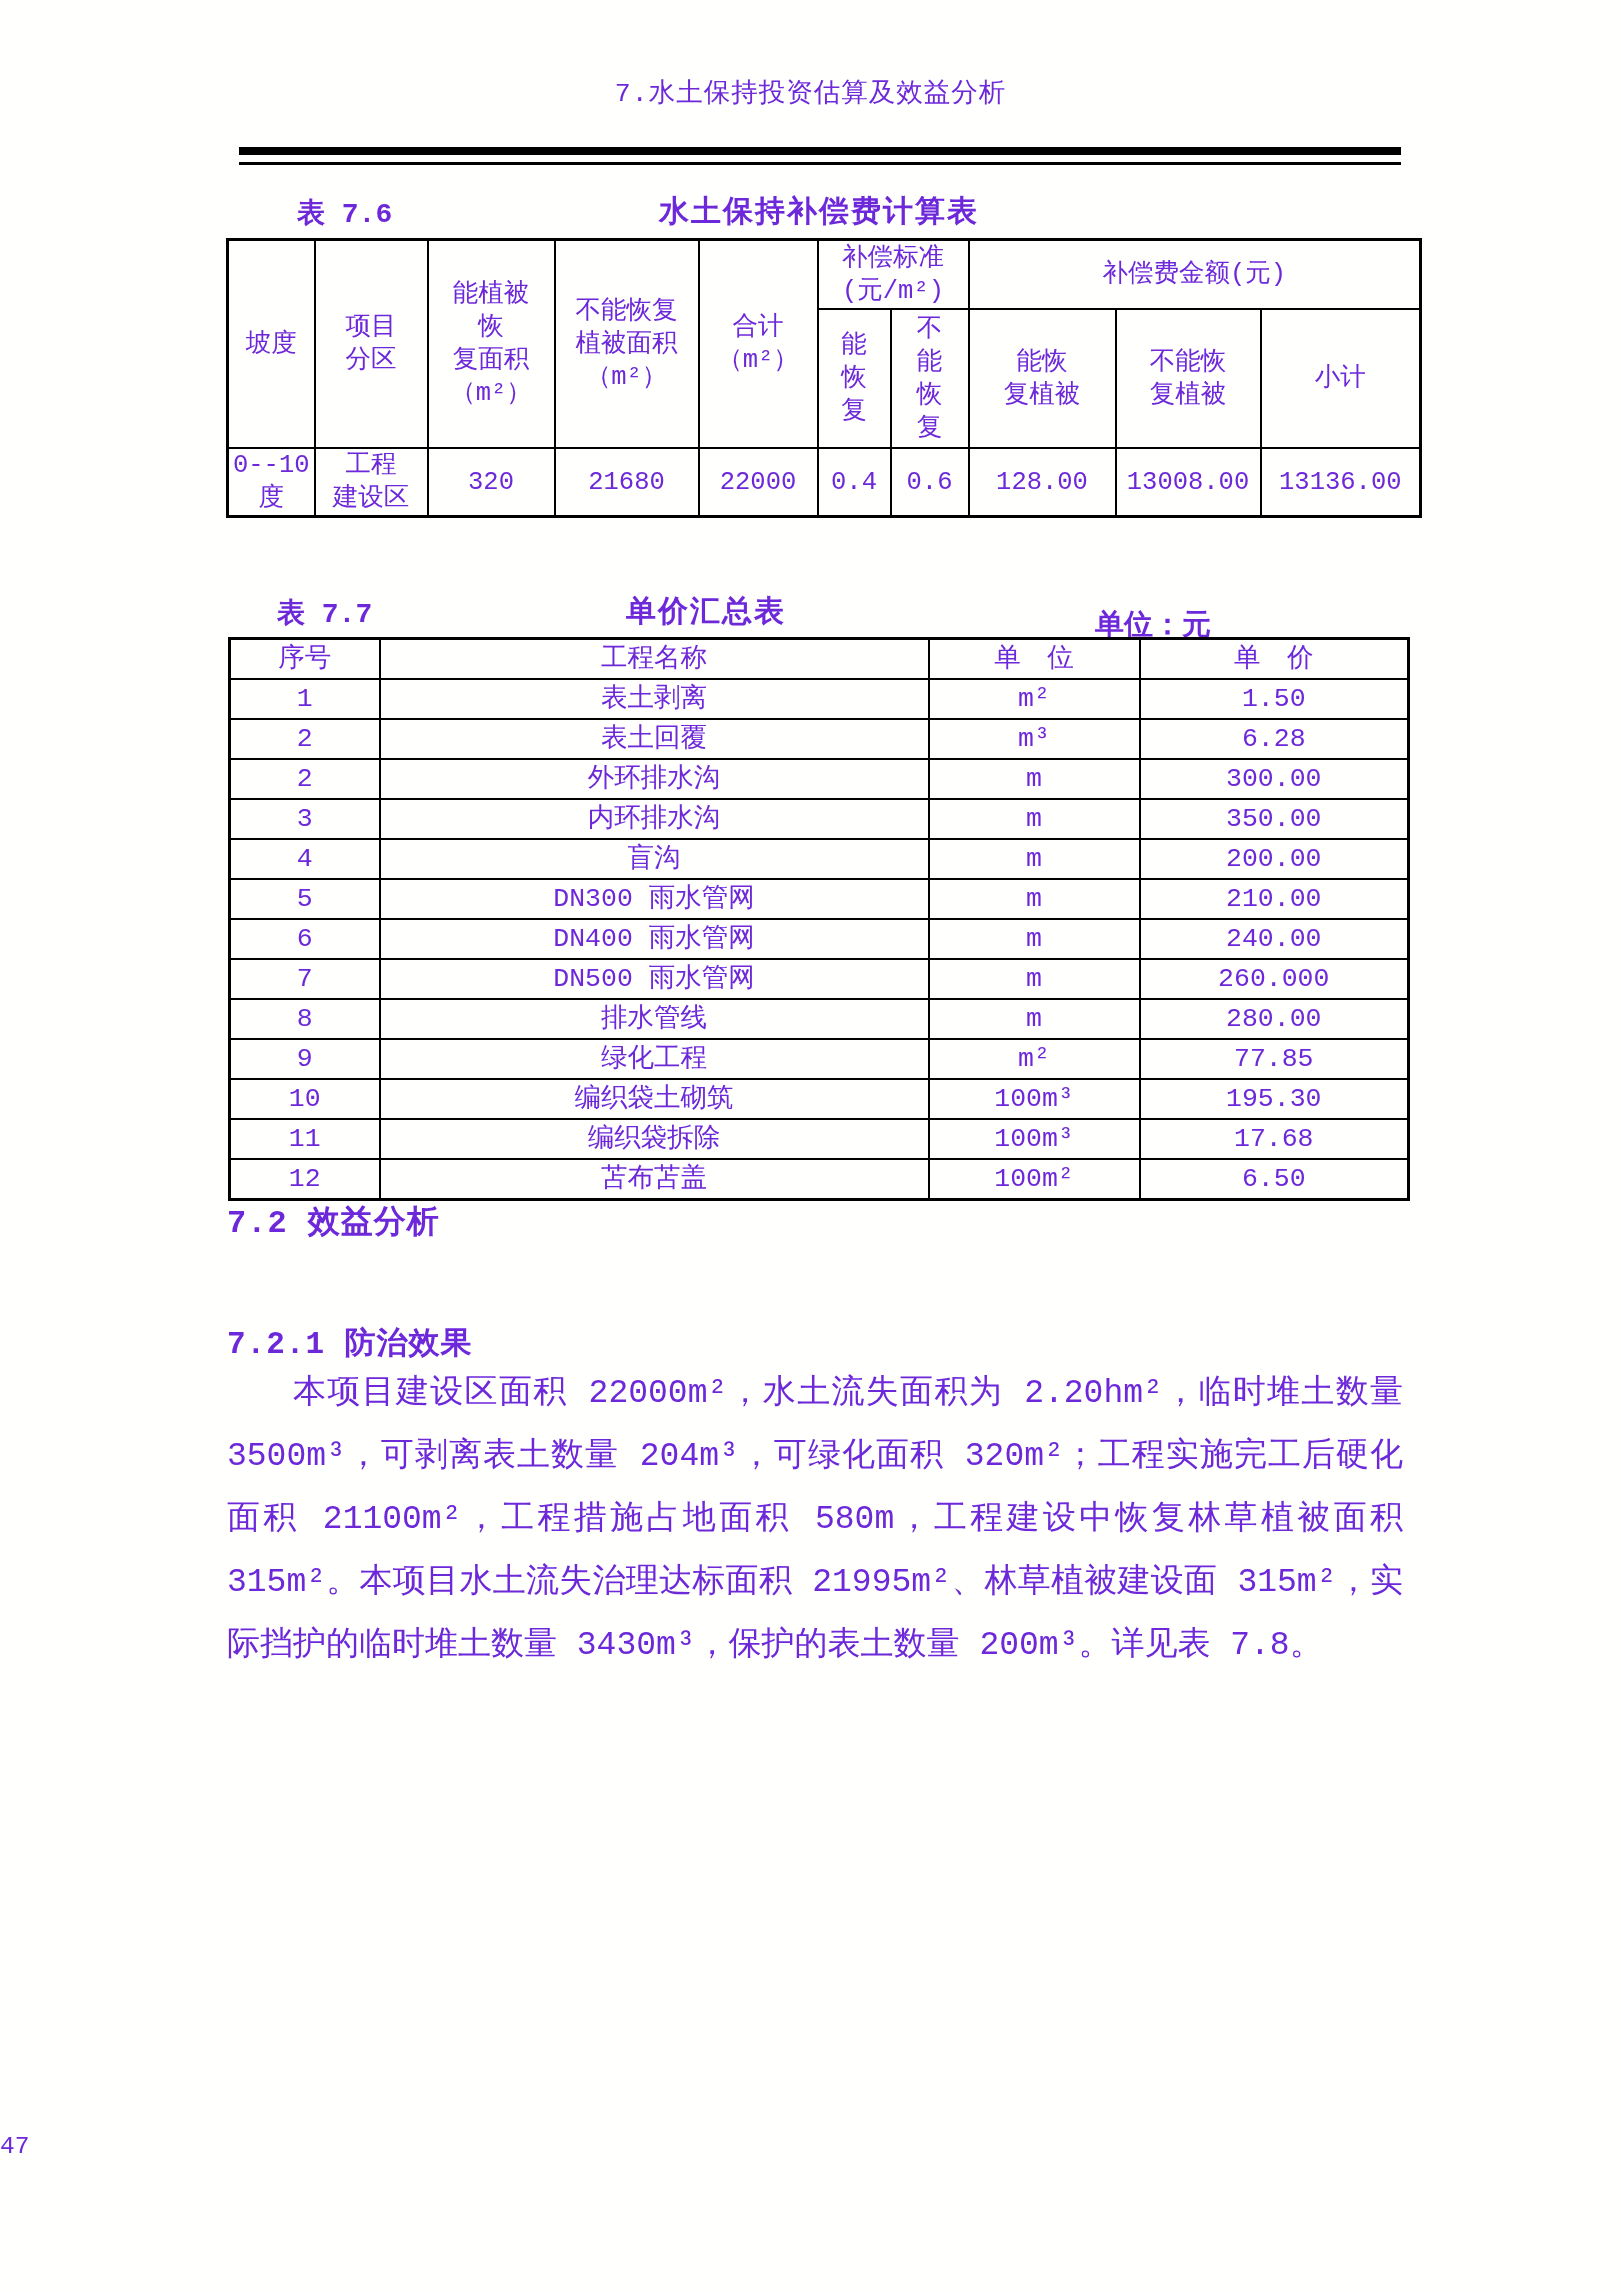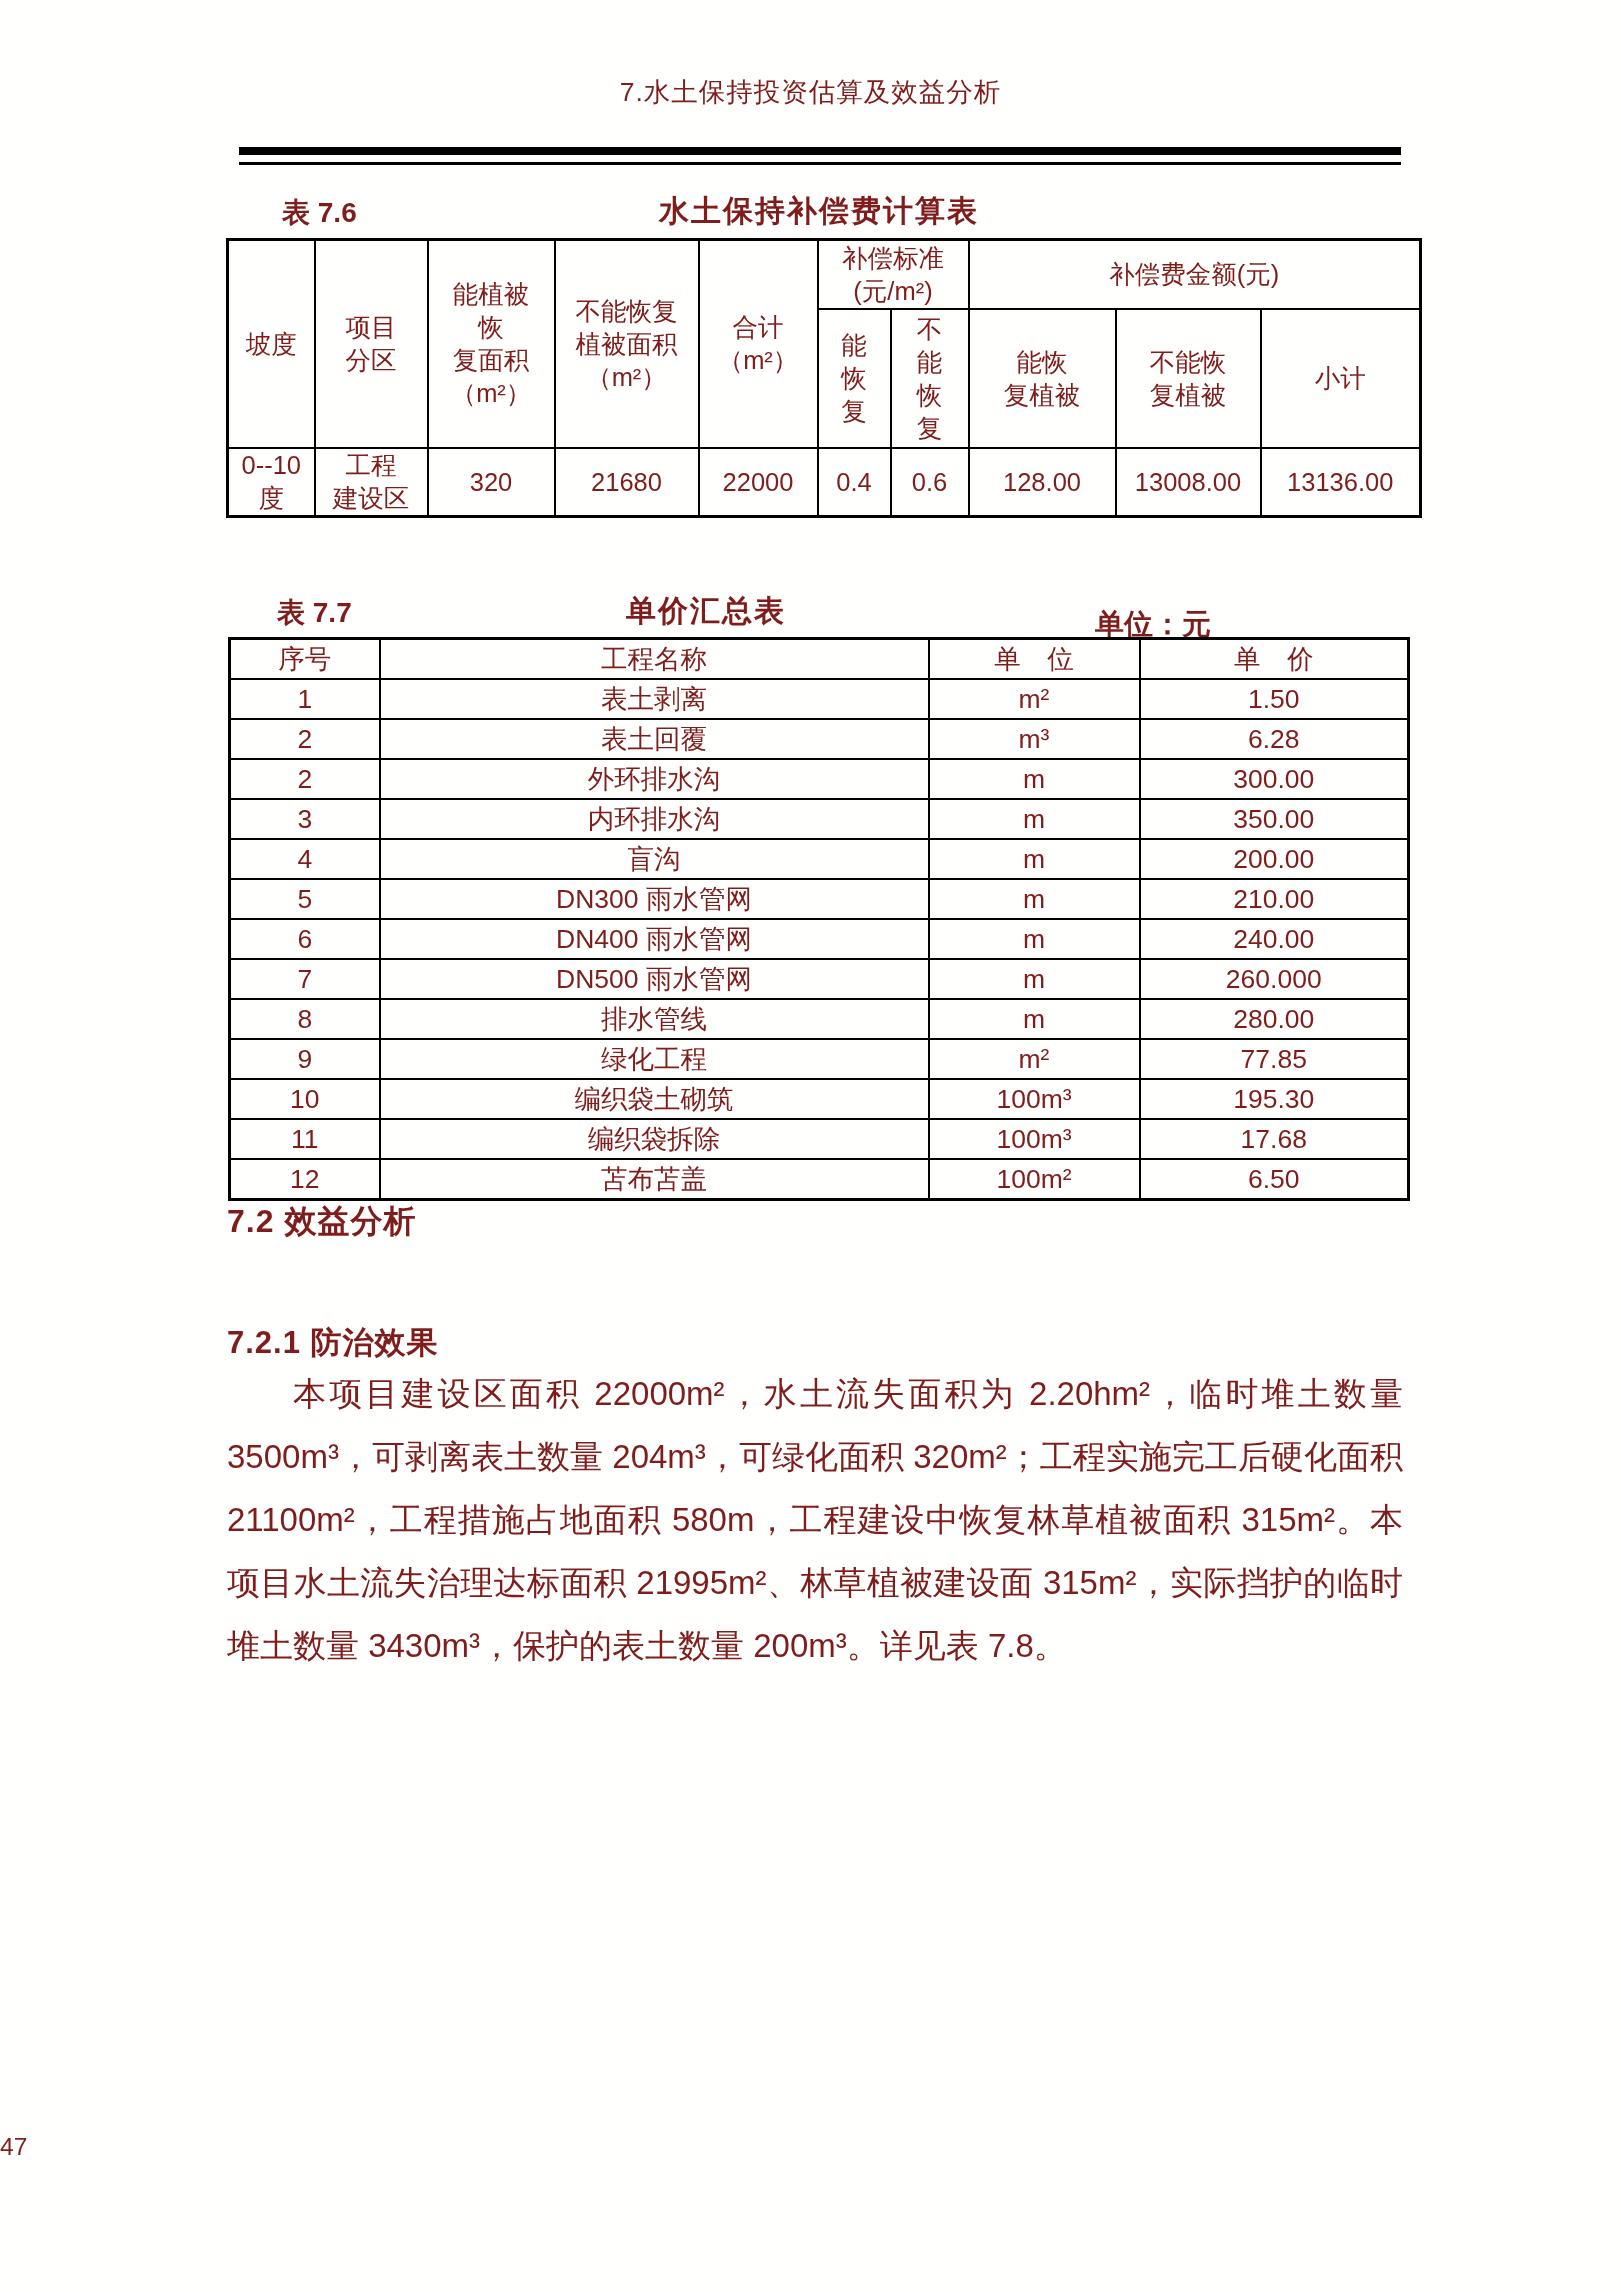--- a/index.html
+++ b/index.html
@@ -1,19 +1,19 @@
 <!DOCTYPE html>
 <html><head>
 <meta charset="utf-8">
 <style>
   html,body { margin:0; padding:0; background:#888; }
   .page {
     position:relative; width:1621px; height:2293px; margin:0 auto;
-    background:#fffffe; color:#7f1d1d;
-    font-family:Liberation Sans, sans-serif;
+    background:#fffffe; color:#6d28d9;
+    font-family:Liberation Mono, monospace;
     overflow:hidden;
   }
   .abs { position:absolute; }
 
   .page-header {
     left:0; right:0; top:74px; text-align:center;
     font-size:26.5px; letter-spacing:1px;
   }
   .header-rule { left:239px; width:1162px; top:147px; }
   .header-rule .bar-thick { height:7.8px; background:#000; }
@@ -55,21 +55,21 @@
 
 <div class="page">
 
   <div class="abs page-header">7.水土保持投资估算及效益分析</div>
 
   <div class="abs header-rule">
     <div class="bar-thick"></div>
     <div class="bar-thin"></div>
   </div>
 
-  <div class="abs cap-label" style="left:282px; top:194px;">表 7.6</div>
+  <div class="abs cap-label" style="left:297px; top:194px;">表 7.6</div>
   <div class="abs cap-title" style="left:659px; top:191px;">水土保持补偿费计算表</div>
 
   <table class="abs t76">
     <colgroup>
       <col style="width:87px">
         <col style="width:113px">
         <col style="width:127px">
       <col style="width:144px">
         <col style="width:119px">
         <col style="width:73px">

